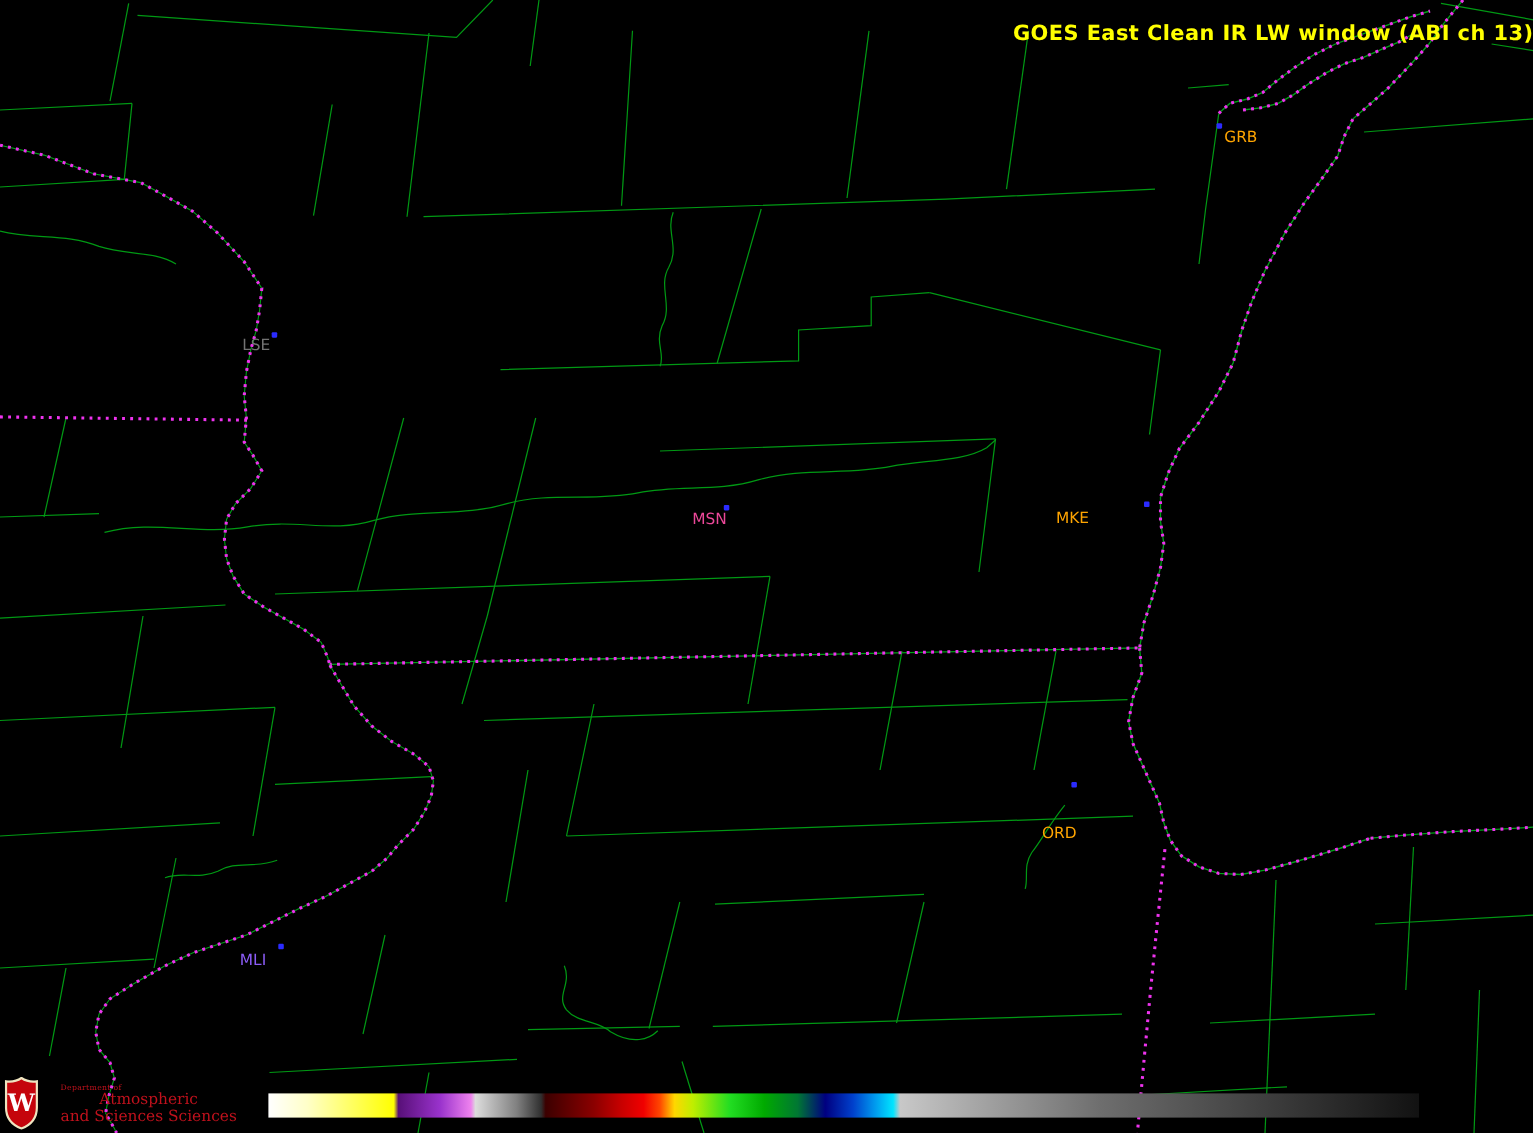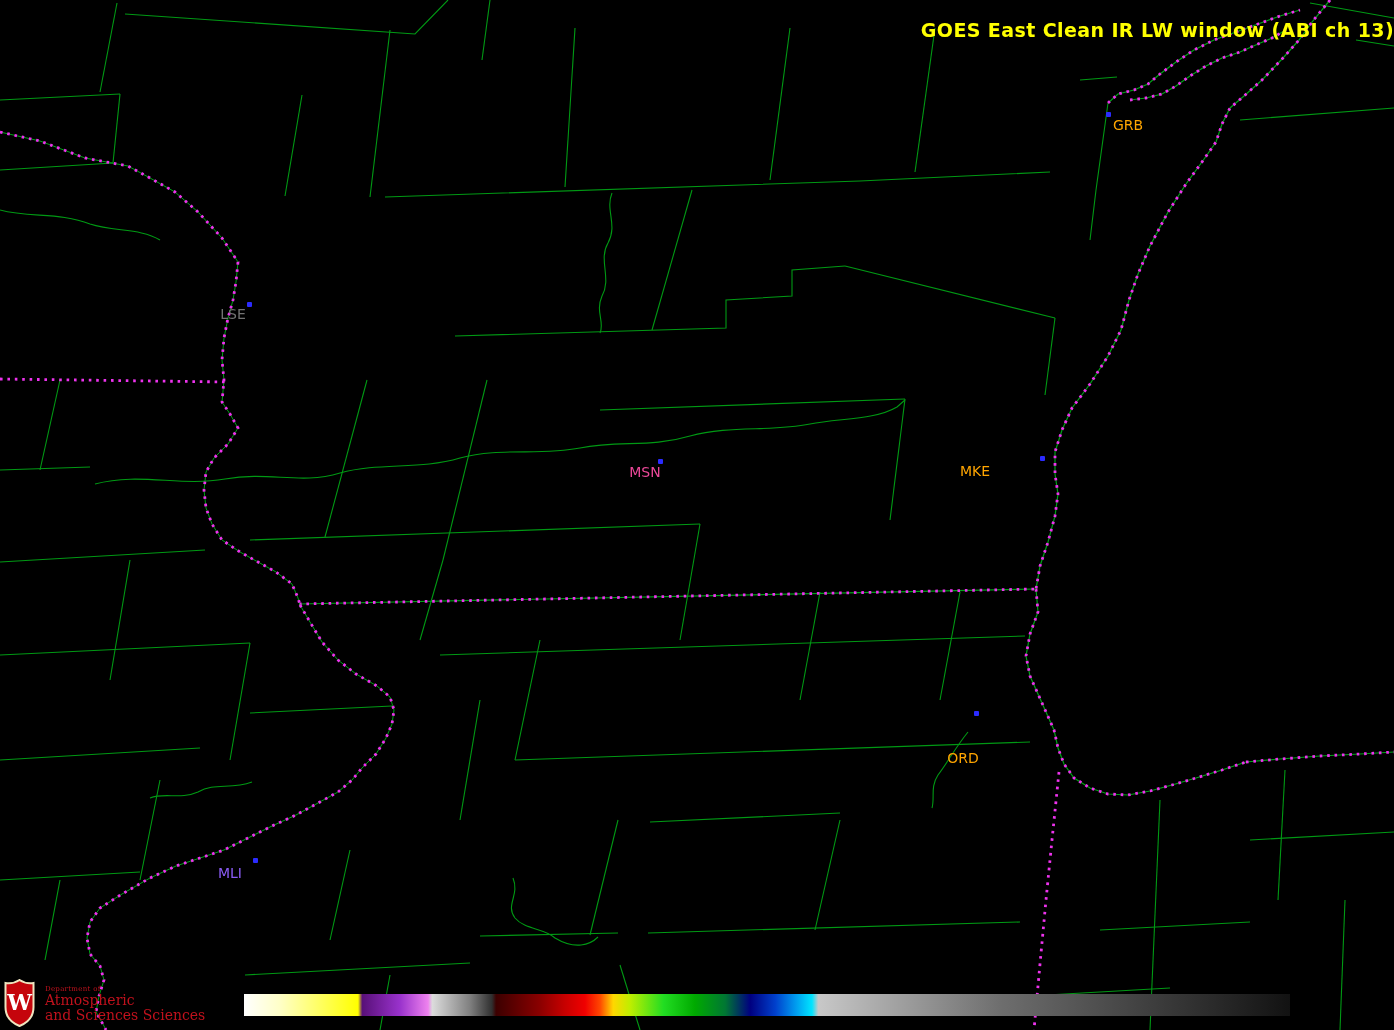--- a/index.html
+++ b/index.html
@@ -4,23 +4,23 @@
 <style>
   html,body{margin:0;padding:0;background:#000;width:1394px;height:1030px;overflow:hidden;}
   #stage{position:relative;width:1394px;height:1030px;background:#000;font-family:"DejaVu Sans","Liberation Sans",sans-serif;}
   #mapsvg{position:absolute;left:0;top:0;}
   .title-block{position:absolute;left:0;top:19px;width:100%;text-align:right;z-index:5;}
   .title-line{font-weight:bold;font-size:19px;line-height:23px;color:#ffff00;letter-spacing:0.4px;}
   .station-dot{position:absolute;width:5px;height:5px;background:#2b2bff;border-radius:1px;z-index:4;}
   .station-label{position:absolute;color:#ffa500;font-size:14px;font-weight:normal;transform:translate(-50%,-50%);z-index:4;white-space:nowrap;}
   .colorbar{position:absolute;z-index:6;}
   .logo{position:absolute;left:4px;top:979px;display:flex;align-items:flex-start;z-index:6;}
-  .logo-text{margin-left:10px;color:#c0111c;font-family:"DejaVu Serif","Liberation Serif",serif;}
+  .logo-text{margin-left:20px;color:#c0111c;font-family:"DejaVu Serif","Liberation Serif",serif;}
   .logo-dept{font-size:7px;letter-spacing:0.3px;margin-top:6px;}
-  .logo-big{font-size:14px;line-height:15px;}
+  .logo-big{font-size:14px;line-height:15px;text-align:center;}
 </style>
 </head>
 <body>
 
 <div id="stage">
 
   <svg id="mapsvg" width="1394" height="1030" viewBox="0 0 1394 1030">
       <path d="M117,3 L100,92" fill="none" stroke="#009914" stroke-width="1.1"></path>
       <path d="M0,100 L120,94" fill="none" stroke="#009914" stroke-width="1.1"></path>
       <path d="M120,94 L113,163" fill="none" stroke="#009914" stroke-width="1.1"></path>

